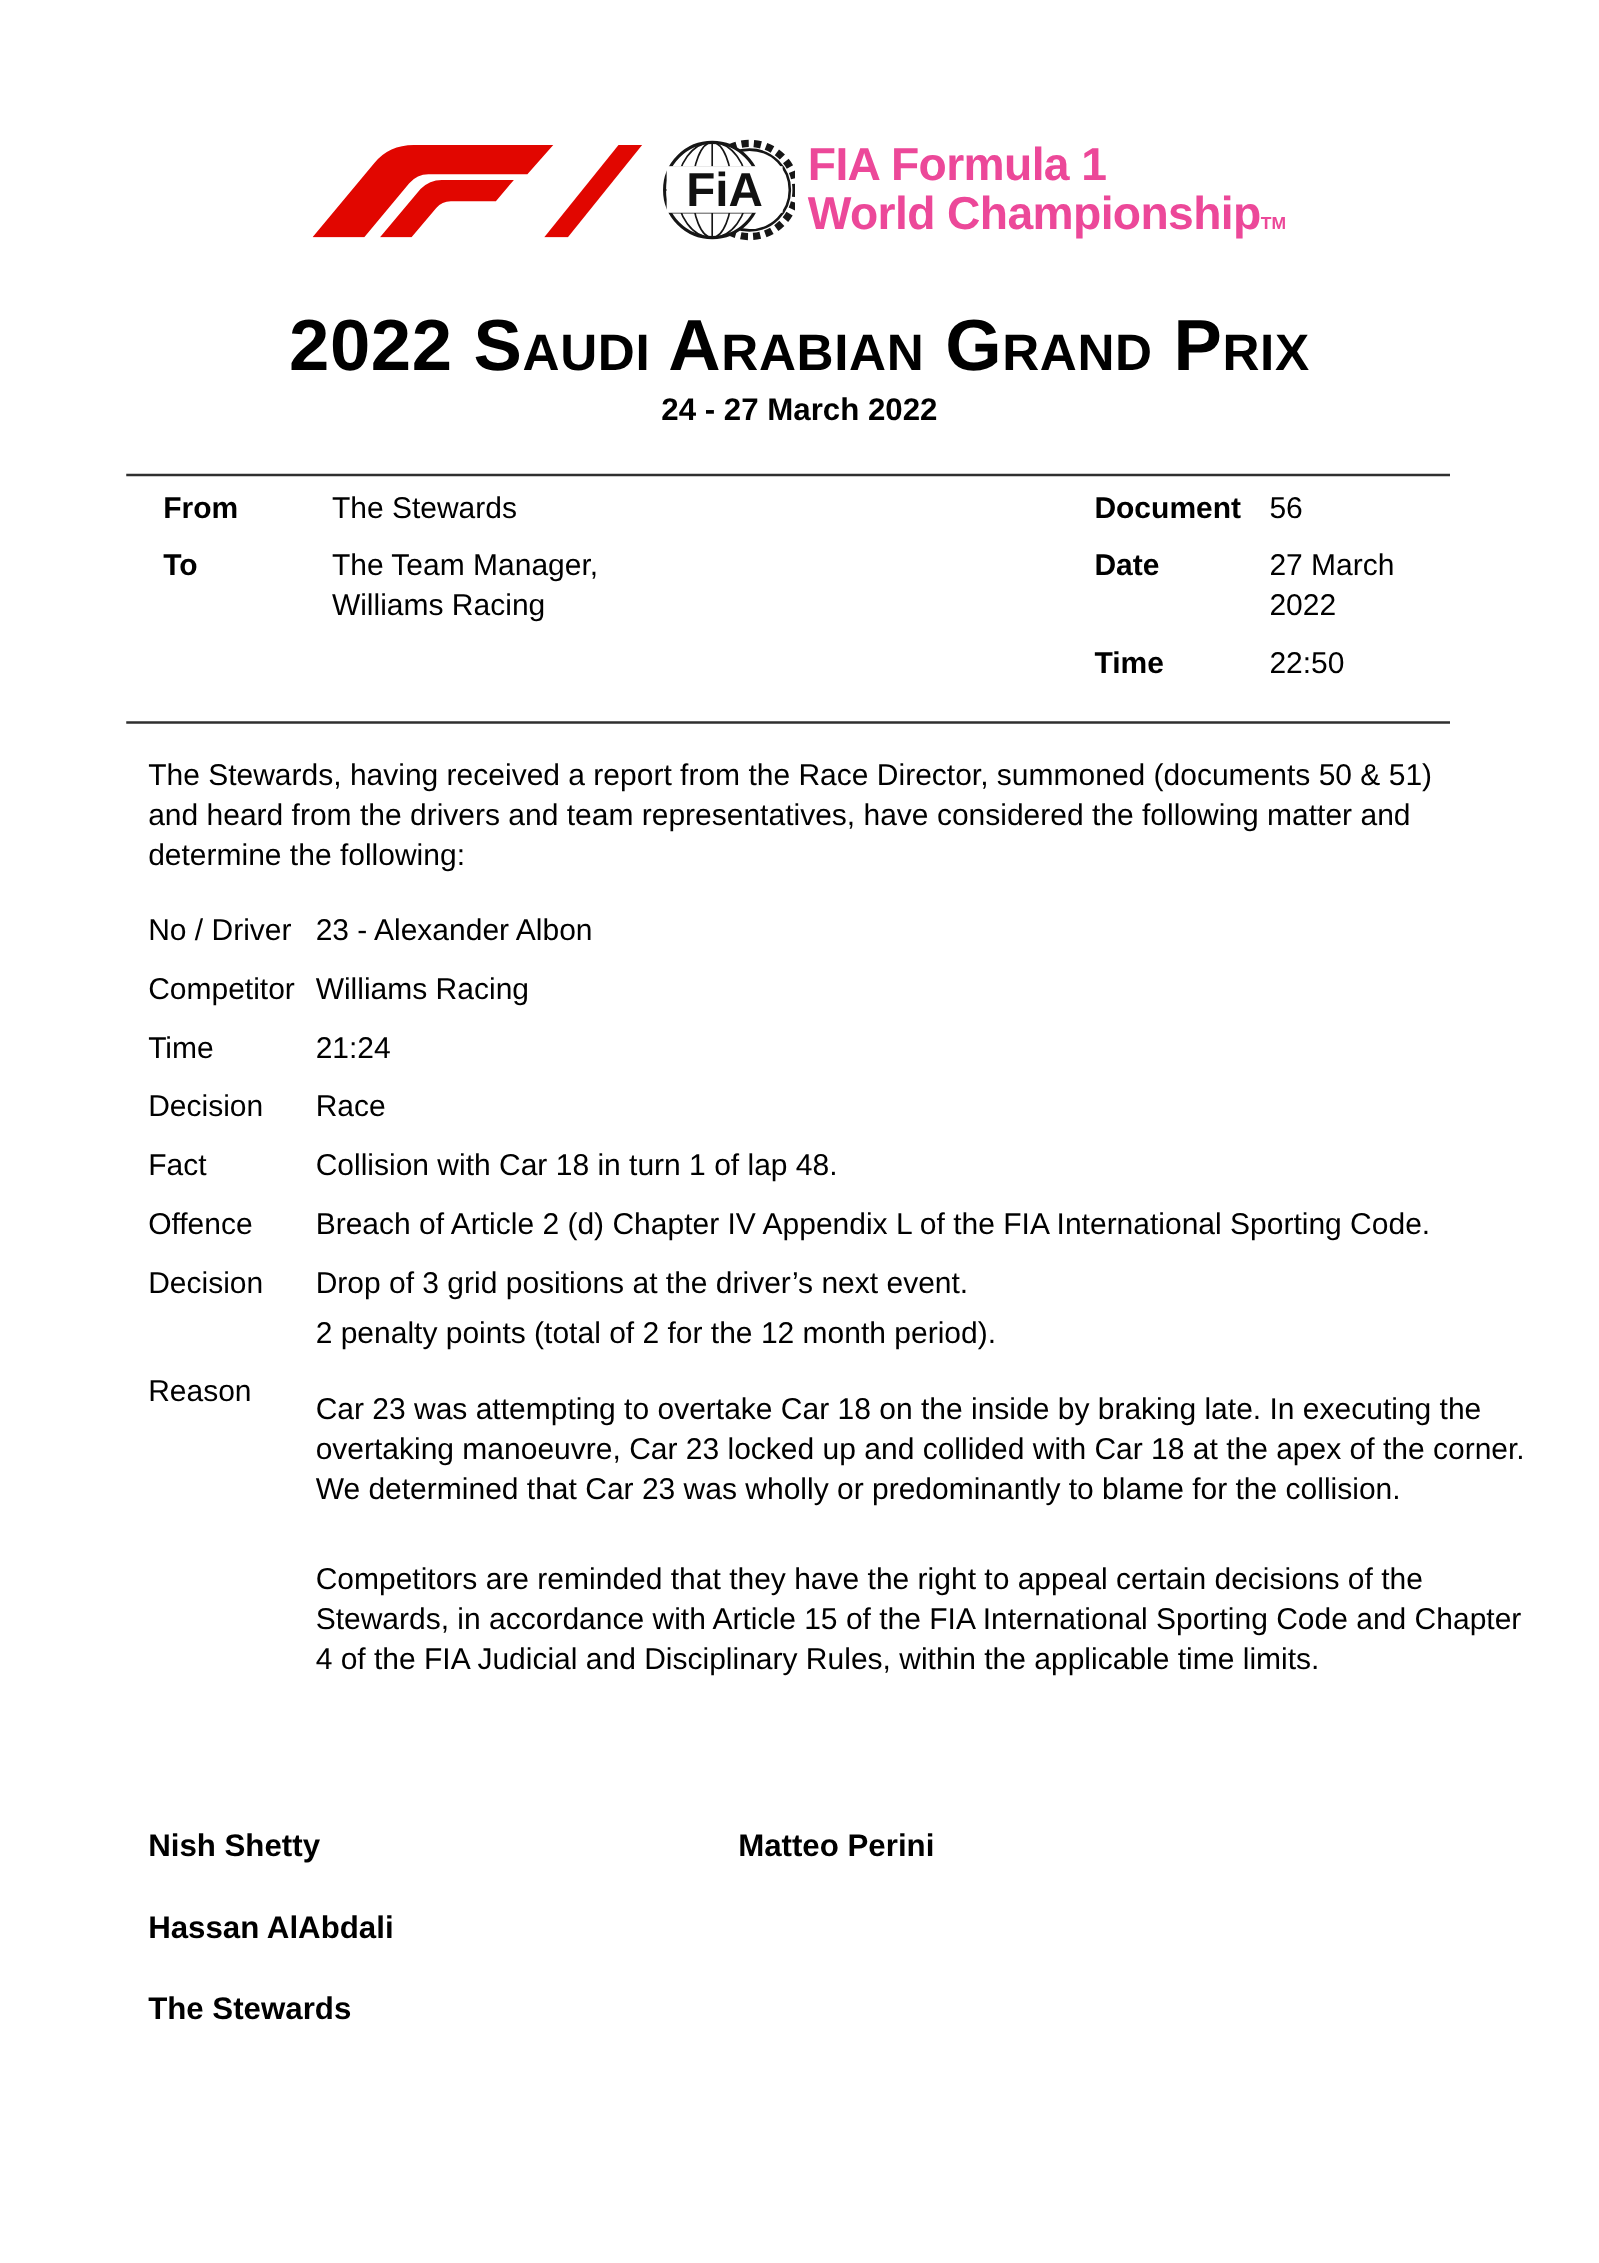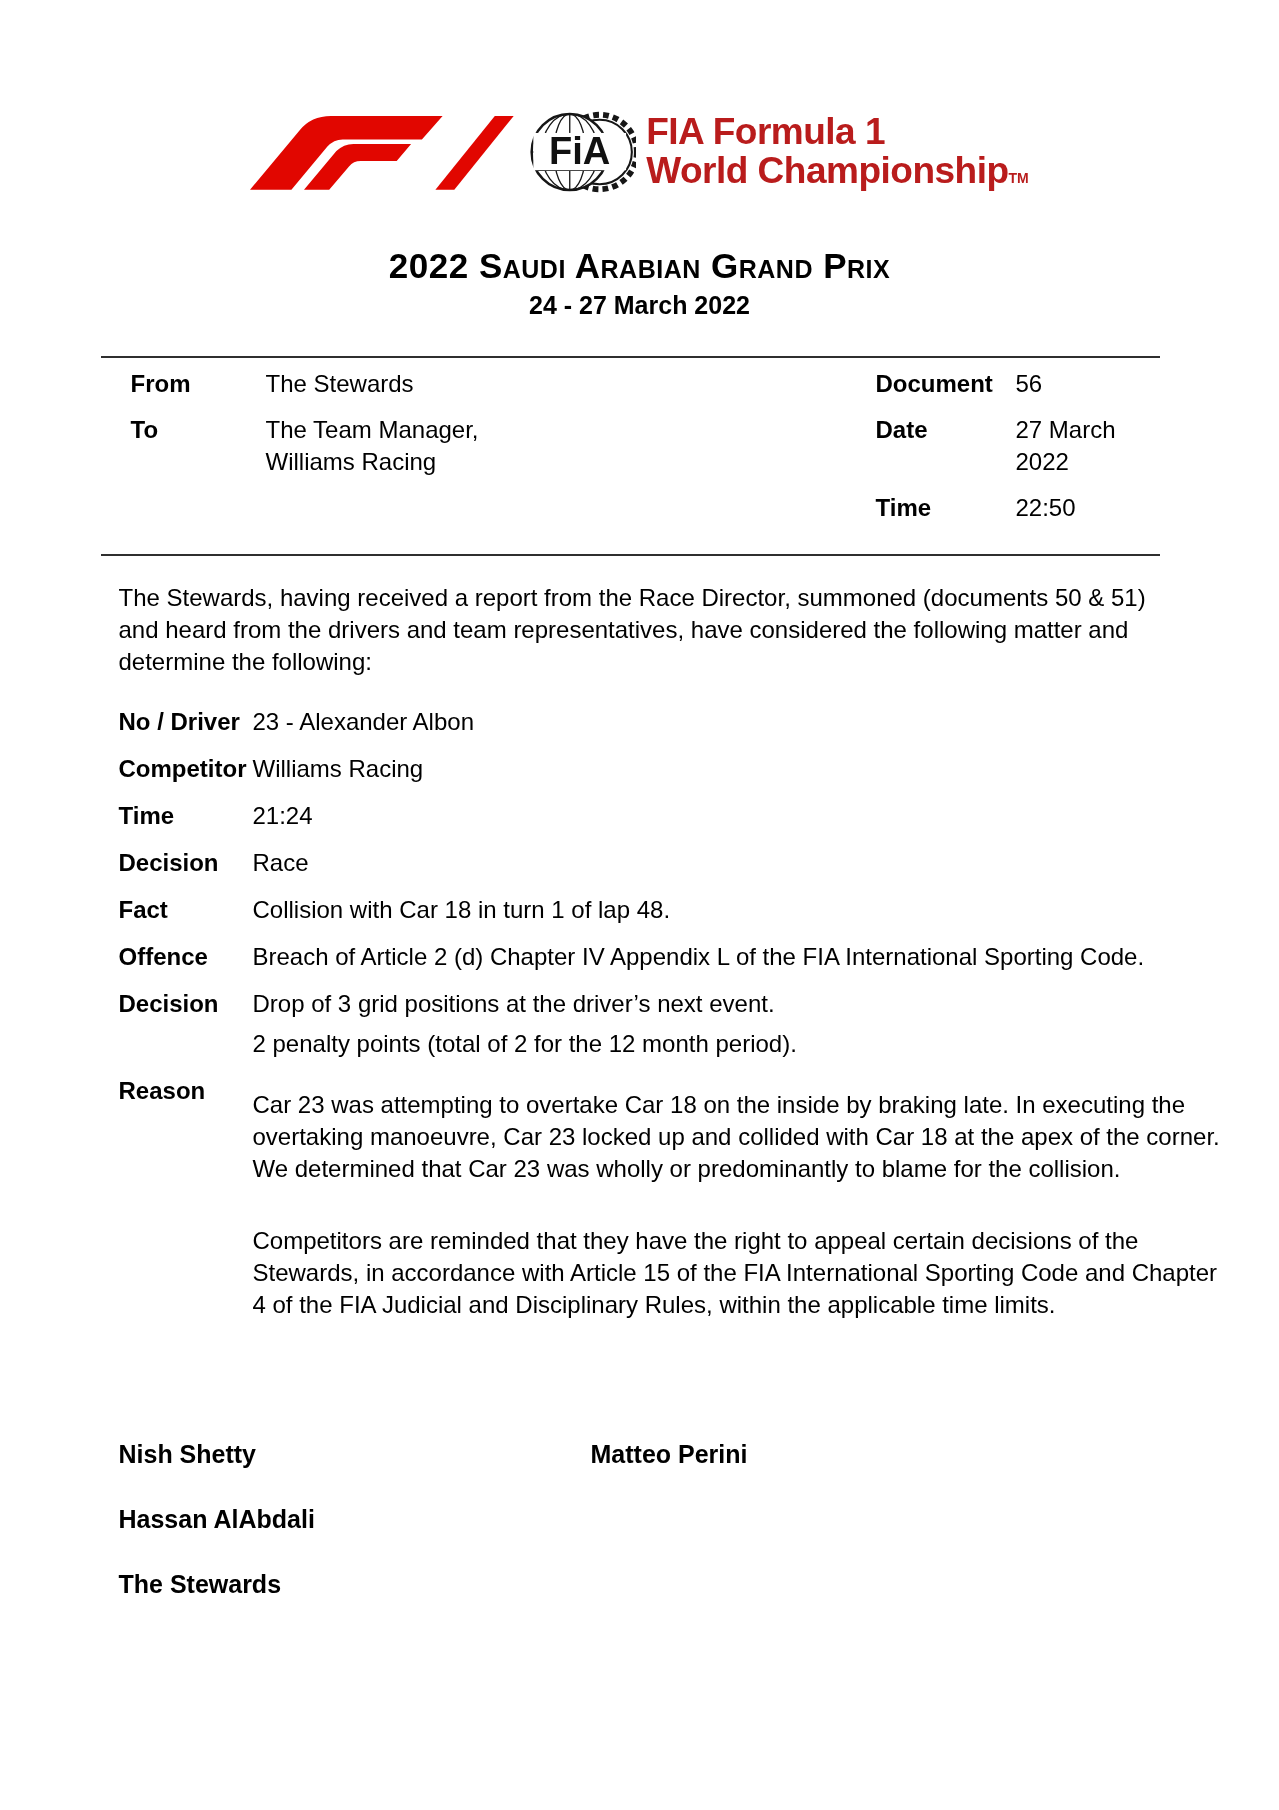--- a/index.html
+++ b/index.html
@@ -3,25 +3,25 @@
 <meta charset="utf-8">
 <style>
   html,body { margin:0; padding:0; background:#ffffff; }
   body { font-family:"Liberation Sans", sans-serif; color:#000; }
   .page { width:1218px; height:1810px; margin:0 auto; background:#fff; position:relative; overflow:hidden; }
 
   
   .logo-row { display:flex; justify-content:center; align-items:center; gap:10px; padding-top:104px; }
   .f1-svg { width:270px; height:76px; display:block; }
   .fia-svg { width:106px; height:96px; display:block; }
-  .wordmark { font-size:37px; font-weight:600; line-height:1.05; color:#b91c1c; letter-spacing:-0.5px; }
+  .wordmark { font-size:37px; font-weight:600; line-height:1.05; color:#ec4899; letter-spacing:-0.5px; }
   .tm { font-size:14px; font-weight:600; letter-spacing:0; }
 
   
-  .event-title { text-align:center; margin-top:48px; font-size:35px; font-weight:bold; font-variant:small-caps; letter-spacing:0.5px; line-height:1.0; }
+  .event-title { text-align:center; margin-top:48px; font-size:58px; font-weight:bold; font-variant:small-caps; letter-spacing:0.5px; line-height:1.0; }
   .event-dates { text-align:center; margin-top:9px; font-size:25px; font-weight:bold; line-height:1.1; }
 
   .rule { border:0; border-top:2px solid #2f2f2f; margin:0 89px 0 70px; }
   .rule-1 { margin-top:36px; }
 
   
   .letterhead { display:flex; padding:10px 89px 16px 100px; font-size:24px; line-height:32px; }
   .lh-left { width:745px; flex:none; }
   .lh-right { flex:1; }
   .lh-row { display:grid; margin-bottom:14px; }
@@ -30,21 +30,21 @@
   .lh-label { font-weight:bold; }
   .lh-value p { margin:0; }
 
   
   .intro { margin:26px 0 0 88px; width:1055px; font-size:24px; line-height:32px; }
   .intro p { margin:0; }
 
   
   .details { margin:28px 0 0 88px; font-size:24px; }
   .detail-row { display:grid; grid-template-columns:134px 980px; margin-bottom:15px; }
-  .detail-label { font-weight:bold; line-height:32px; }
+  .detail-label { font-weight:normal; line-height:32px; }
   .detail-value p { margin:0 0 8px 0; line-height:32px; }
   .detail-value p:last-child { margin-bottom:0; }
   .detail-value p.para-gap { margin-top:14px; }
   .appeal { margin-top:40px !important; }
 
   
   .signatures { margin:118px 0 0 88px; font-size:25px; font-weight:bold; line-height:30px; }
   .sig-row { display:flex; margin-bottom:35px; }
   .sig-left { width:472px; flex:none; }
   .sig-closing { margin-top:0; }

